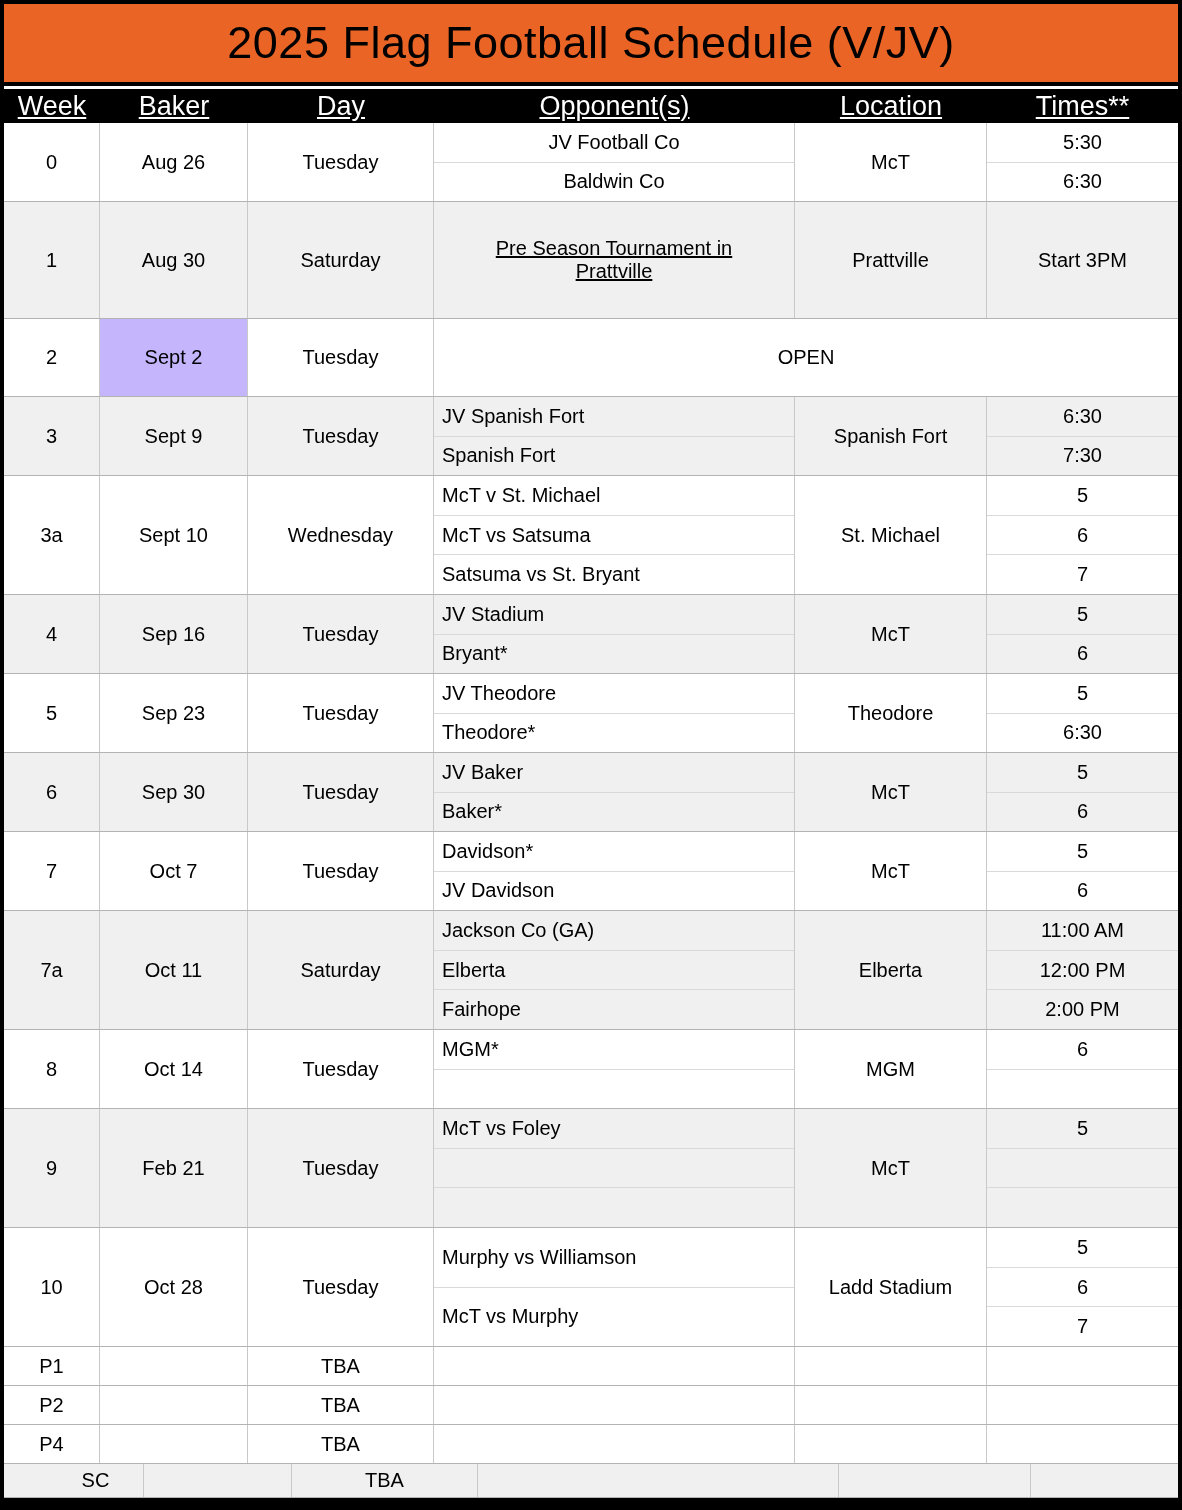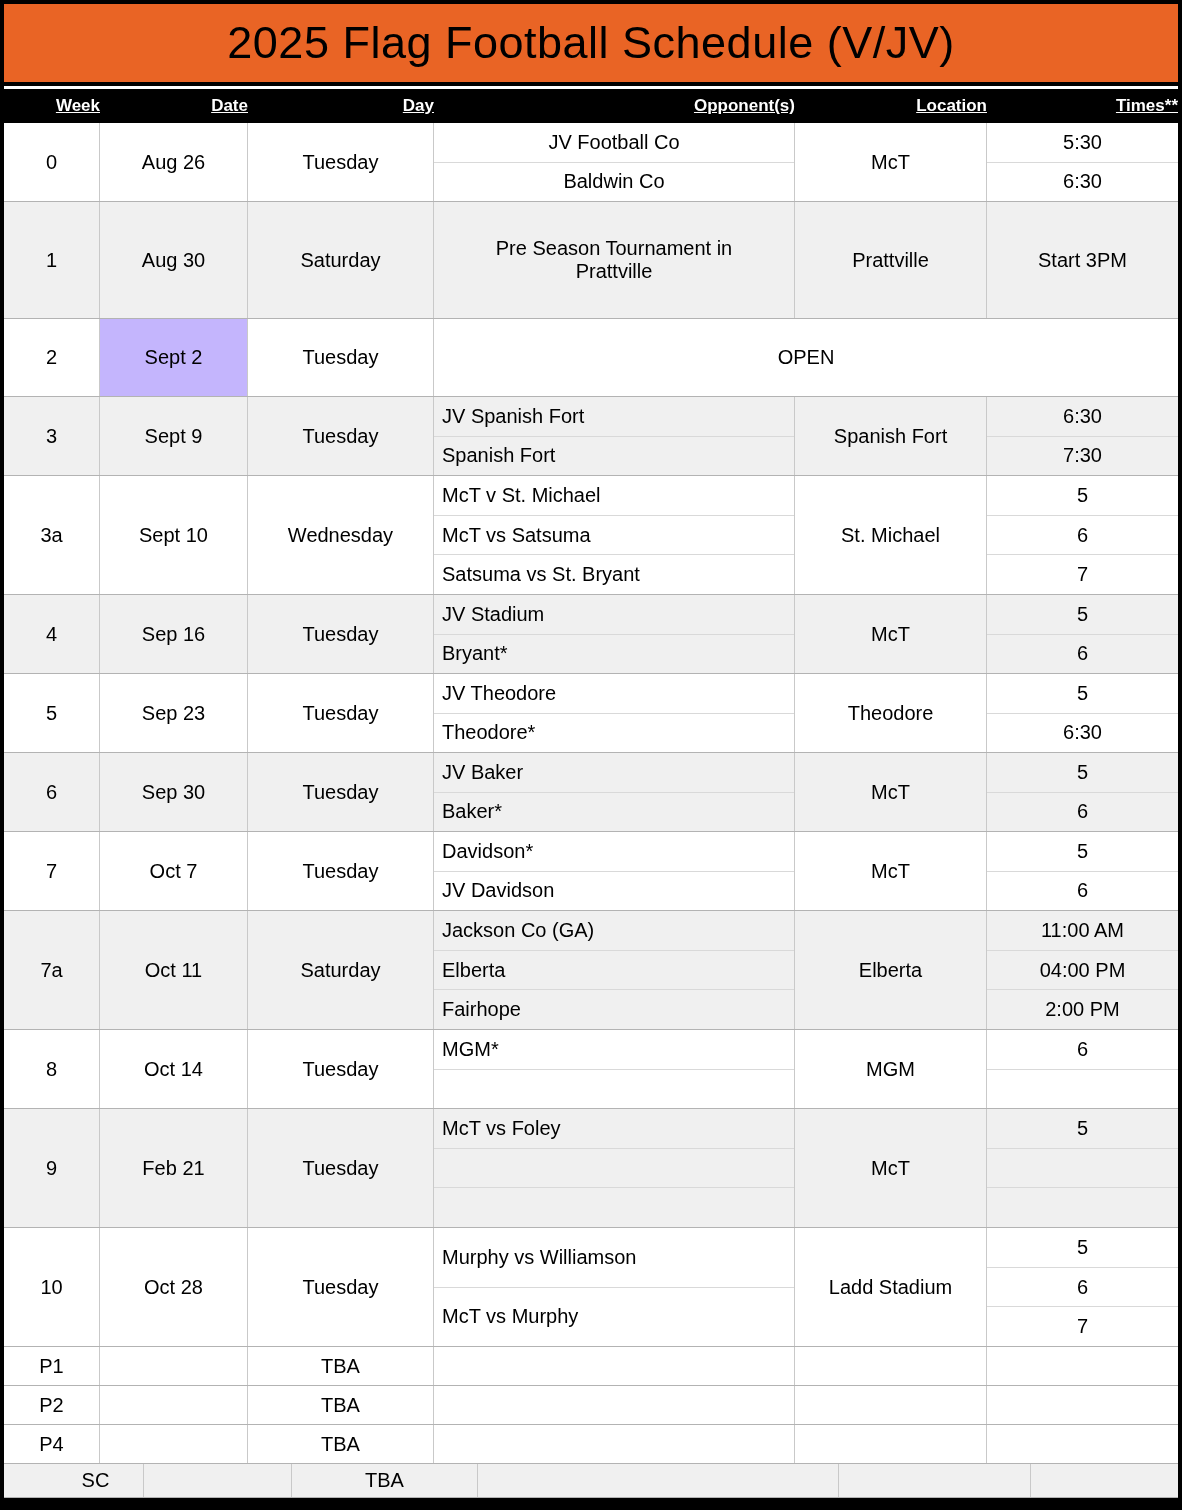--- a/index.html
+++ b/index.html
@@ -12,21 +12,21 @@
   }
   .banner {
     height:82px; background:#E96425; border-bottom:4px solid #000;
     display:flex; align-items:center; justify-content:center; margin-bottom:3px; flex:0 0 auto;
   }
   .banner .title-text { font-size:45px; letter-spacing:0.5px; }
   .thead {
     height:34px; background:#000; flex:0 0 auto;
     display:grid; grid-template-columns:96px 148px 186px 361px 192px 1fr; align-items:center;
   }
-  .th { color:#fff; font-weight:bold; text-decoration:underline; font-size:17px; text-align:right; }
+  .th { color:#fff; font-weight:normal; text-decoration:underline; font-size:27px; text-align:center; }
   .row {
     display:grid; grid-template-columns:96px 148px 186px 361px 192px 1fr;
     border-bottom:1px solid #b3b3b3; flex:0 0 auto; background:#fff;
   }
   .row.alt { background:#F0F0F0; }
   .cell {
     display:flex; align-items:center; justify-content:center; text-align:center;
     font-size:20px; border-right:1px solid #c9c9c9; padding:2px 6px; line-height:1.25;
   }
   .row > .cell:last-child, .row > .col:last-child { border-right:none; }
@@ -49,21 +49,21 @@
 <body>
 
 <div class="page">
 
   <div class="banner">
     <span class="title-text">2025 Flag Football Schedule (V/JV)</span>
   </div>
 
   <div class="thead">
     <div class="th">Week</div>
-    <div class="th">Date</div>
+    <div class="th">Baker</div>
     <div class="th">Day</div>
     <div class="th">Opponent(s)</div>
     <div class="th">Location</div>
     <div class="th">Times**</div>
   </div>
 
   <div class="row h2">
     <div class="cell">0</div>
     <div class="cell">Aug 26</div>
     <div class="cell">Tuesday</div>
@@ -76,21 +76,21 @@
       <div class="sub">5:30</div>
       <div class="sub">6:30</div>
     </div>
   </div>
 
   <div class="row alt tall">
     <div class="cell">1</div>
     <div class="cell">Aug 30</div>
     <div class="cell">Saturday</div>
     <div class="col center">
-      <div class="sub" style="padding:0 60px; text-align:center;">Pre Season Tournament in Prattville</div>
+      <div class="sub" style="padding:0 60px; text-align:center;text-decoration:underline;">Pre Season Tournament in Prattville</div>
     </div>
     <div class="cell">Prattville</div>
     <div class="col times">
       <div class="sub">Start 3PM</div>
     </div>
   </div>
 
   <div class="row open">
     <div class="cell">2</div>
     <div class="cell hl">Sept 2</div>
@@ -195,21 +195,21 @@
     <div class="cell">Oct 11</div>
     <div class="cell">Saturday</div>
     <div class="col">
       <div class="sub">Jackson Co (GA)</div>
       <div class="sub">Elberta</div>
       <div class="sub">Fairhope</div>
     </div>
     <div class="cell">Elberta</div>
     <div class="col times">
       <div class="sub">11:00 AM</div>
-      <div class="sub">04:00 PM</div>
+      <div class="sub">12:00 PM</div>
       <div class="sub">2:00 PM</div>
     </div>
   </div>
 
   <div class="row h2">
     <div class="cell">8</div>
     <div class="cell">Oct 14</div>
     <div class="cell">Tuesday</div>
     <div class="col">
       <div class="sub">MGM*</div>

